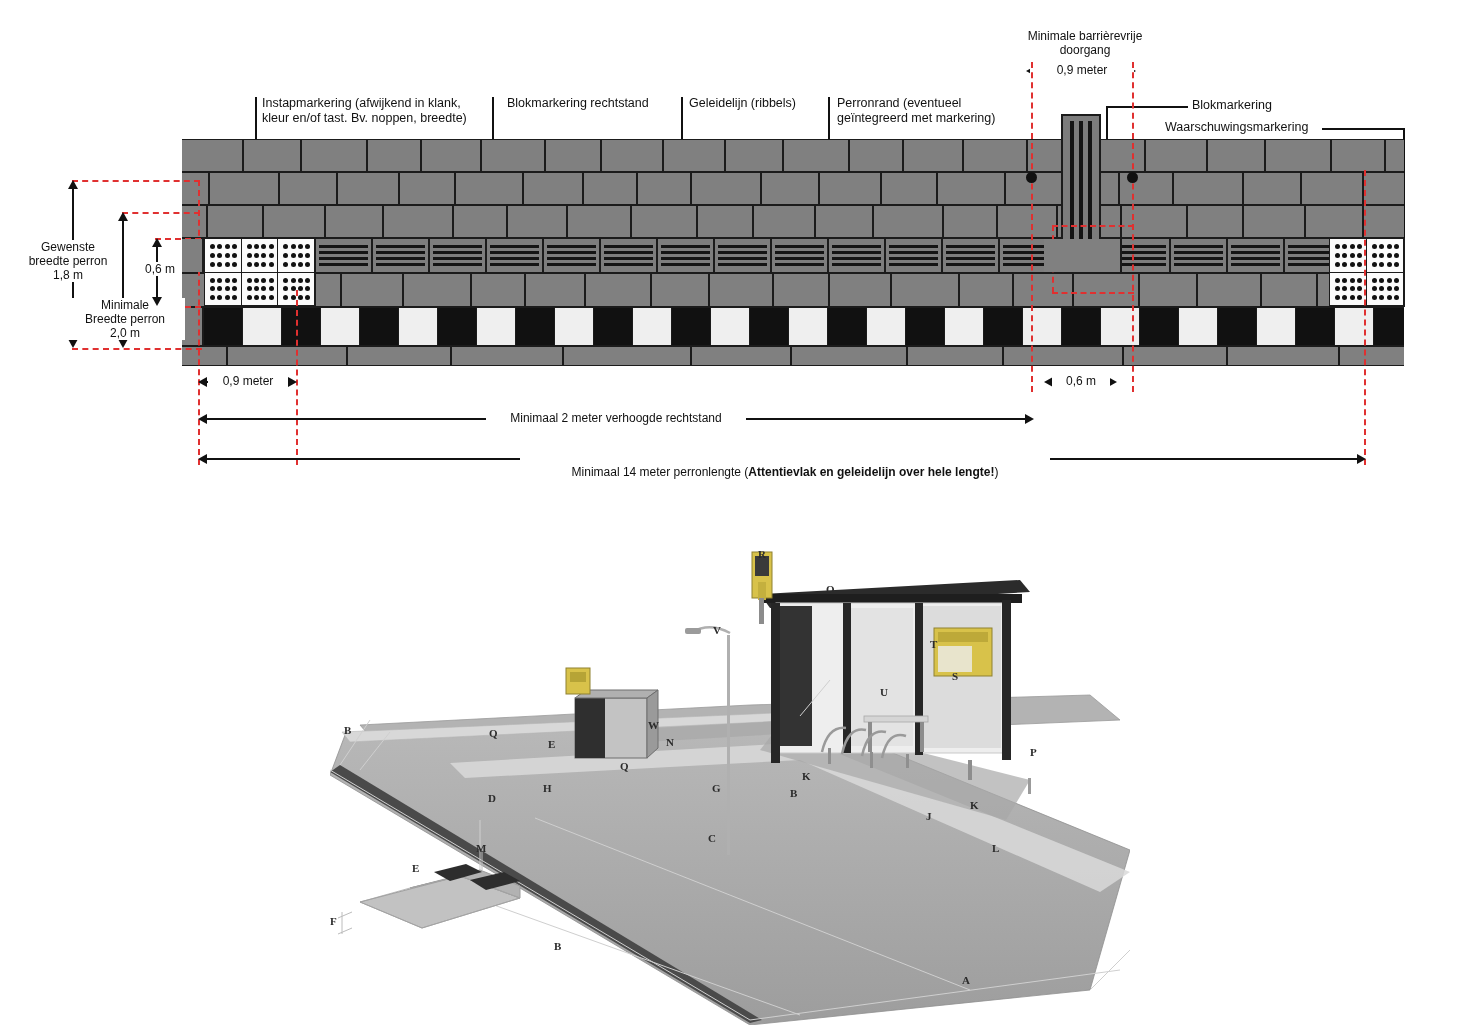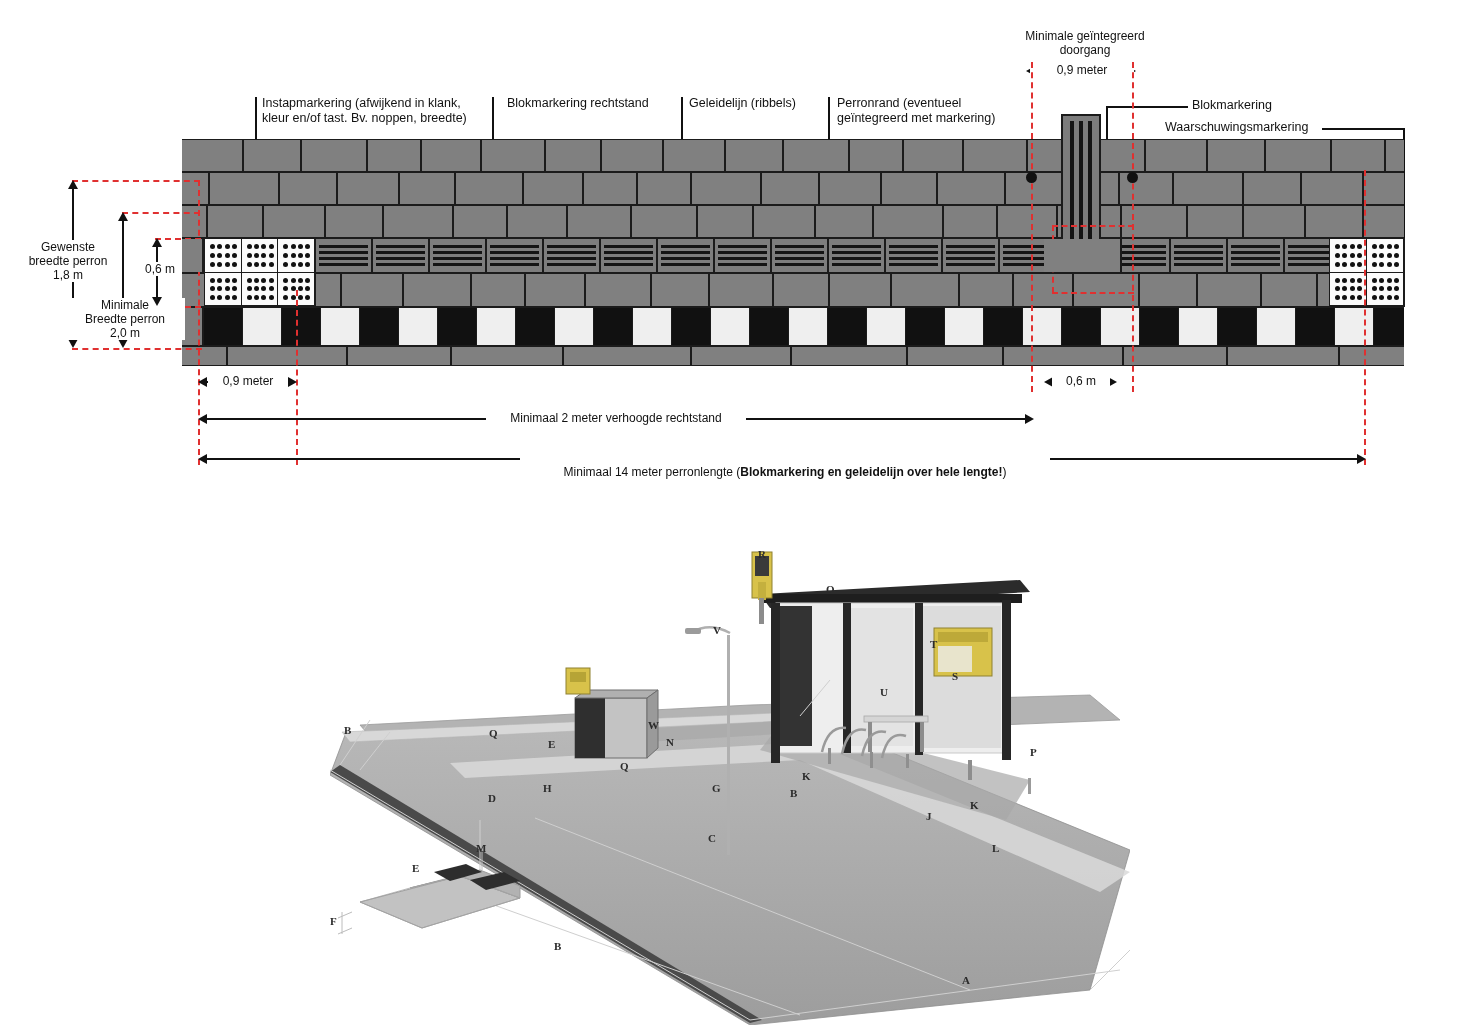--- a/index.html
+++ b/index.html
@@ -79,21 +79,21 @@
 
 <div class="abs lbl" style="left:689px;top:96px;width:180px;">Geleidelijn (ribbels)</div>
 <div class="vline" style="left:681px;top:97px;height:160px;"></div>
 <div class="dot" style="left:676px;top:253px;"></div>
 
 <div class="abs lbl" style="left:837px;top:96px;width:210px;">Perronrand (eventueel
 geïntegreerd met markering)</div>
 <div class="vline" style="left:828px;top:97px;height:250px;"></div>
 <div class="dot" style="left:816px;top:340px;"></div>
 
-<div class="abs dim" style="left:1000px;top:29px;width:170px;">Minimale geïntegreerd
+<div class="abs dim" style="left:1000px;top:29px;width:170px;">Minimale barrièrevrije
 doorgang</div>
 <div class="abs" style="left:1026px;top:62px;width:110px;height:18px;">
   <div class="arrow-h" style="left:8px;top:8px;width:94px;"></div>
   <div class="ah-l" style="left:0;top:3.5px;"></div>
   <div class="ah-r" style="right:0;top:3.5px;"></div>
 </div>
 <div class="abs dim" style="left:1030px;top:63px;width:104px;background:#fff;">0,9 meter</div>
 
 <div class="abs lbl" style="left:1192px;top:98px;width:130px;">Blokmarkering</div>
 <div class="hline" style="left:1106px;top:106px;width:82px;"></div>
@@ -583,21 +583,21 @@
   <div class="ah-r" style="right:0;top:3.5px;"></div>
 </div>
 <div class="abs dim" style="left:486px;top:411px;width:260px;background:#fff;">Minimaal 2 meter verhoogde rechtstand</div>
 
 <div class="abs" style="left:198px;top:450px;width:1168px;height:18px;">
   <div class="arrow-h" style="left:8px;top:8px;width:1152px;"></div>
   <div class="ah-l" style="left:0;top:3.5px;"></div>
   <div class="ah-r" style="right:0;top:3.5px;"></div>
 </div>
 <div class="abs dim" style="left:520px;top:451px;width:530px;background:#fff;">
-  <span>Minimaal 14 meter perronlengte (</span><span class="bold">Blokmarkering en geleidelijn over hele lengte!</span><span>)</span>
+  <span>Minimaal 14 meter perronlengte (</span><span class="bold">Attentievlak en geleidelijn over hele lengte!</span><span>)</span>
 </div>
 
 <div class="dot" style="left:1026px;top:172px;"></div>
 <div class="dot" style="left:1127px;top:172px;"></div>
 
 <div id="photo">
   <svg width="800" height="505" viewBox="0 0 800 505">
     <defs>
       <linearGradient id="gpav" x1="0" y1="0" x2="0" y2="1">
         <stop offset="0%" stop-color="#b9b9b9"></stop>

